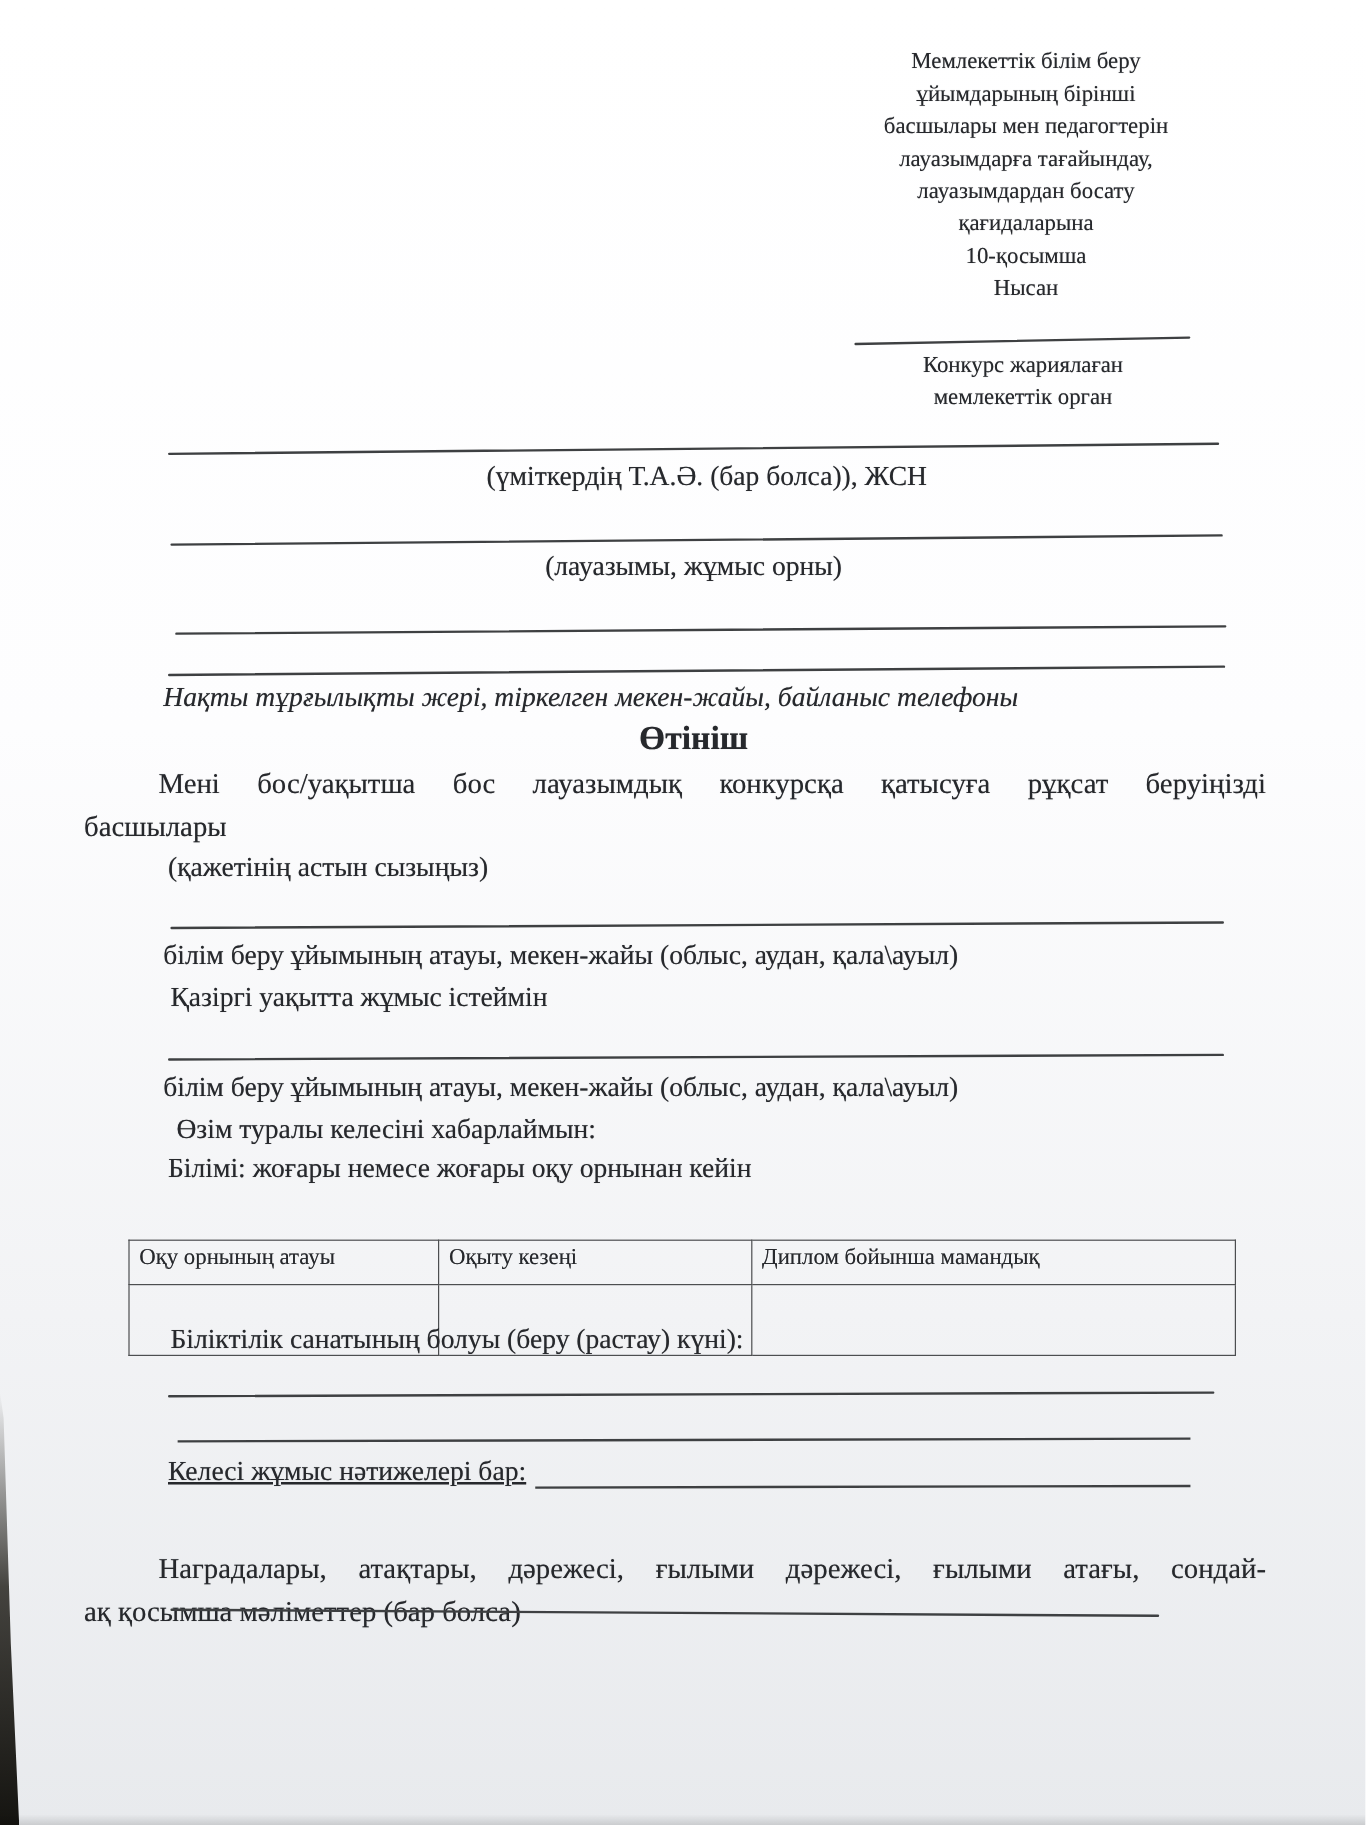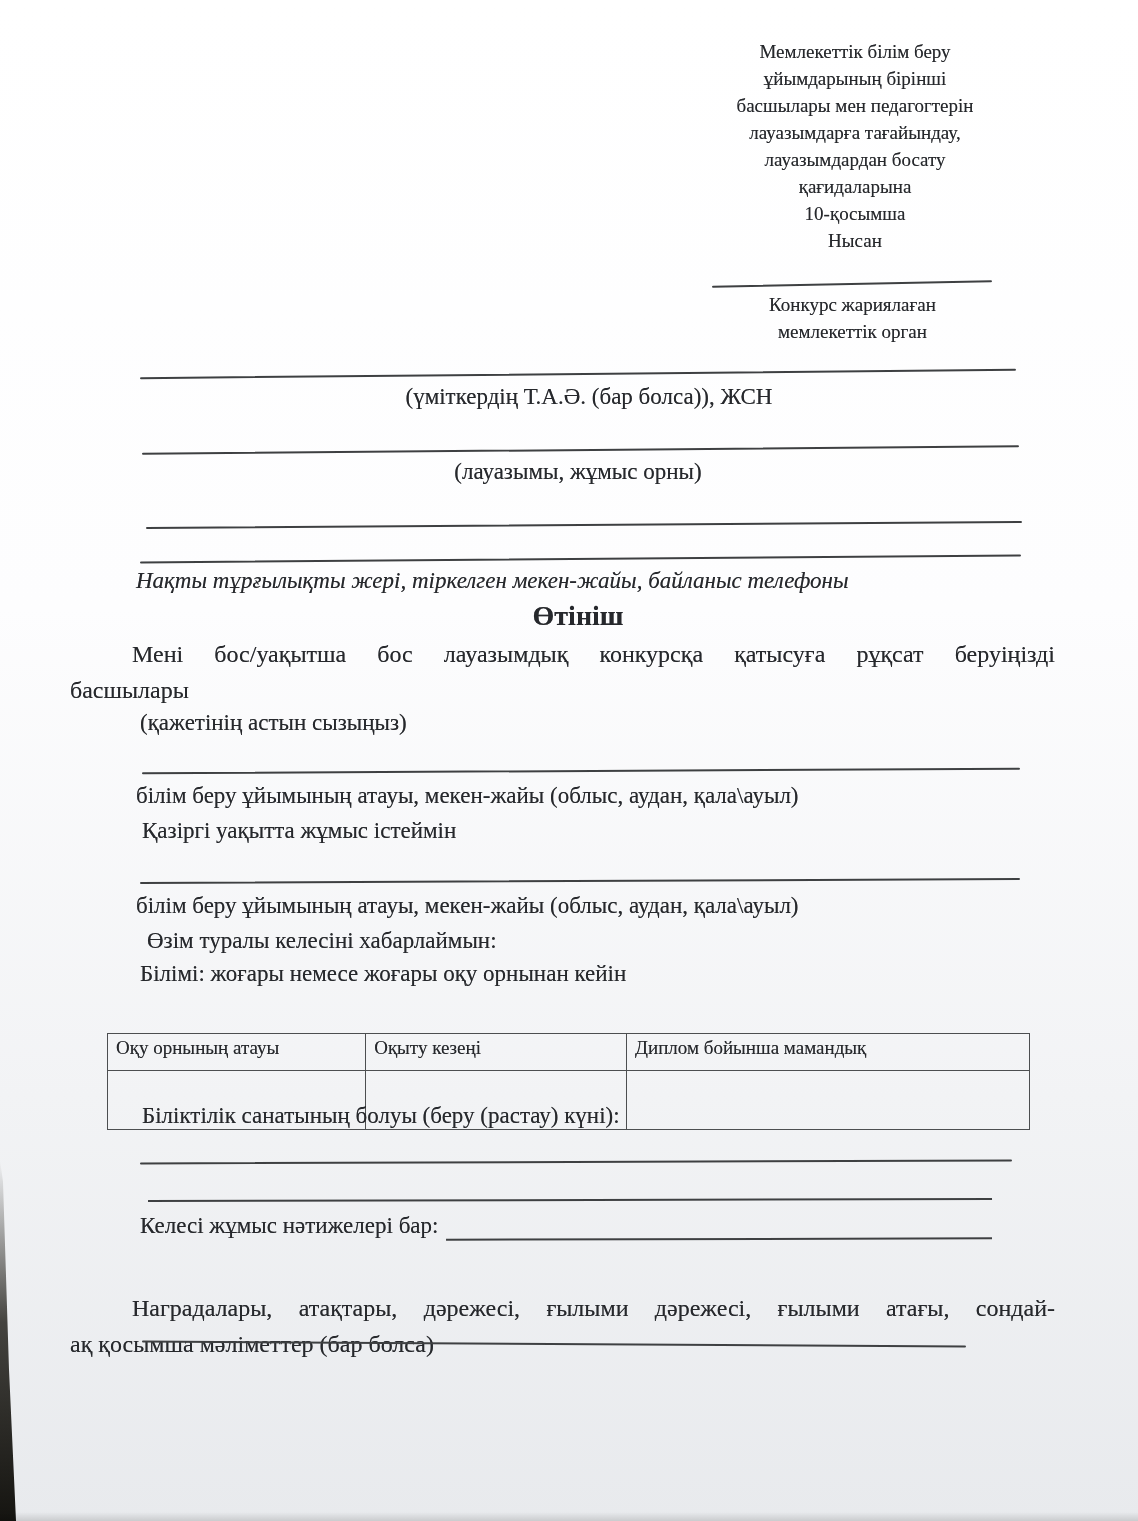--- a/index.html
+++ b/index.html
@@ -156,21 +156,21 @@
     </tbody>
   </table>
 
   <div class="abs txt" style="left:142px; top:1101px;">Біліктілік санатының болуы (беру (растау) күні):</div>
   <div class="hline" style="left:140px; top:1161px; width:872px; transform:rotate(-0.2deg);"></div>
 
   <div class="fill-row" style="top:1175px;">
     <span class="fill"></span>
   </div>
 
-  <div class="fill-row" style="top:1211px;">
+  <div class="fill-row" style="top:1211px;text-decoration:underline;">
     <span class="label">Келесі жұмыс нәтижелері бар:</span>
     <span class="fill"></span>
   </div>
 
   <div class="abs para" style="top:1247px;margin-top:43px;">
     <div class="first">Наградалары, атақтары, дәрежесі, ғылыми дәрежесі, ғылыми атағы, сондай-</div>
     <div>ақ қосымша мәліметтер (бар болса)</div>
   </div>
   <div class="hline" style="left:142px; top:1343px; width:824px; transform:rotate(0.35deg);"></div>
 

